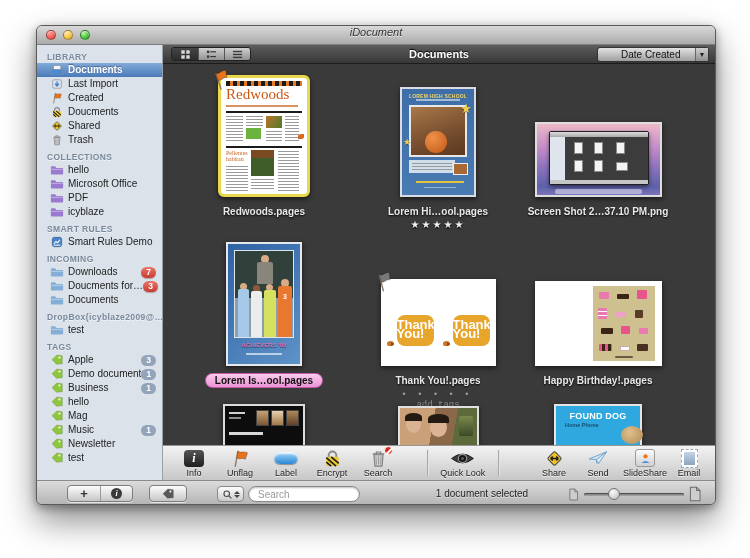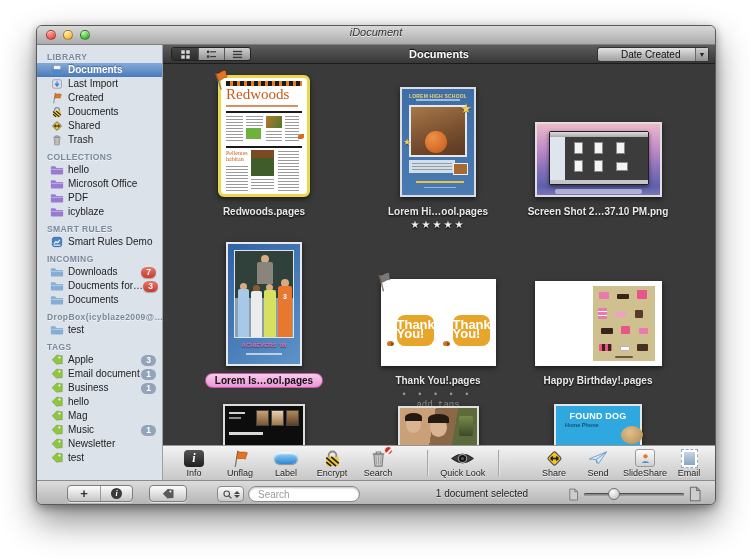--- a/index.html
+++ b/index.html
@@ -382,21 +382,21 @@
         <svg class="ic" style="color:#8ec63f">
             <use href="#sy-tag"></use>
           </svg>
         <span>Apple</span>
         <span class="badge gray">3</span>
       </div>
       <div class="sb-row">
         <svg class="ic" style="color:#8ec63f">
             <use href="#sy-tag"></use>
           </svg>
-        <span>Email document</span>
+        <span>Demo document</span>
         <span class="badge gray">1</span>
       </div>
       <div class="sb-row">
         <svg class="ic" style="color:#8ec63f">
             <use href="#sy-tag"></use>
           </svg>
         <span>Business</span>
         <span class="badge gray">1</span>
       </div>
       <div class="sb-row">

